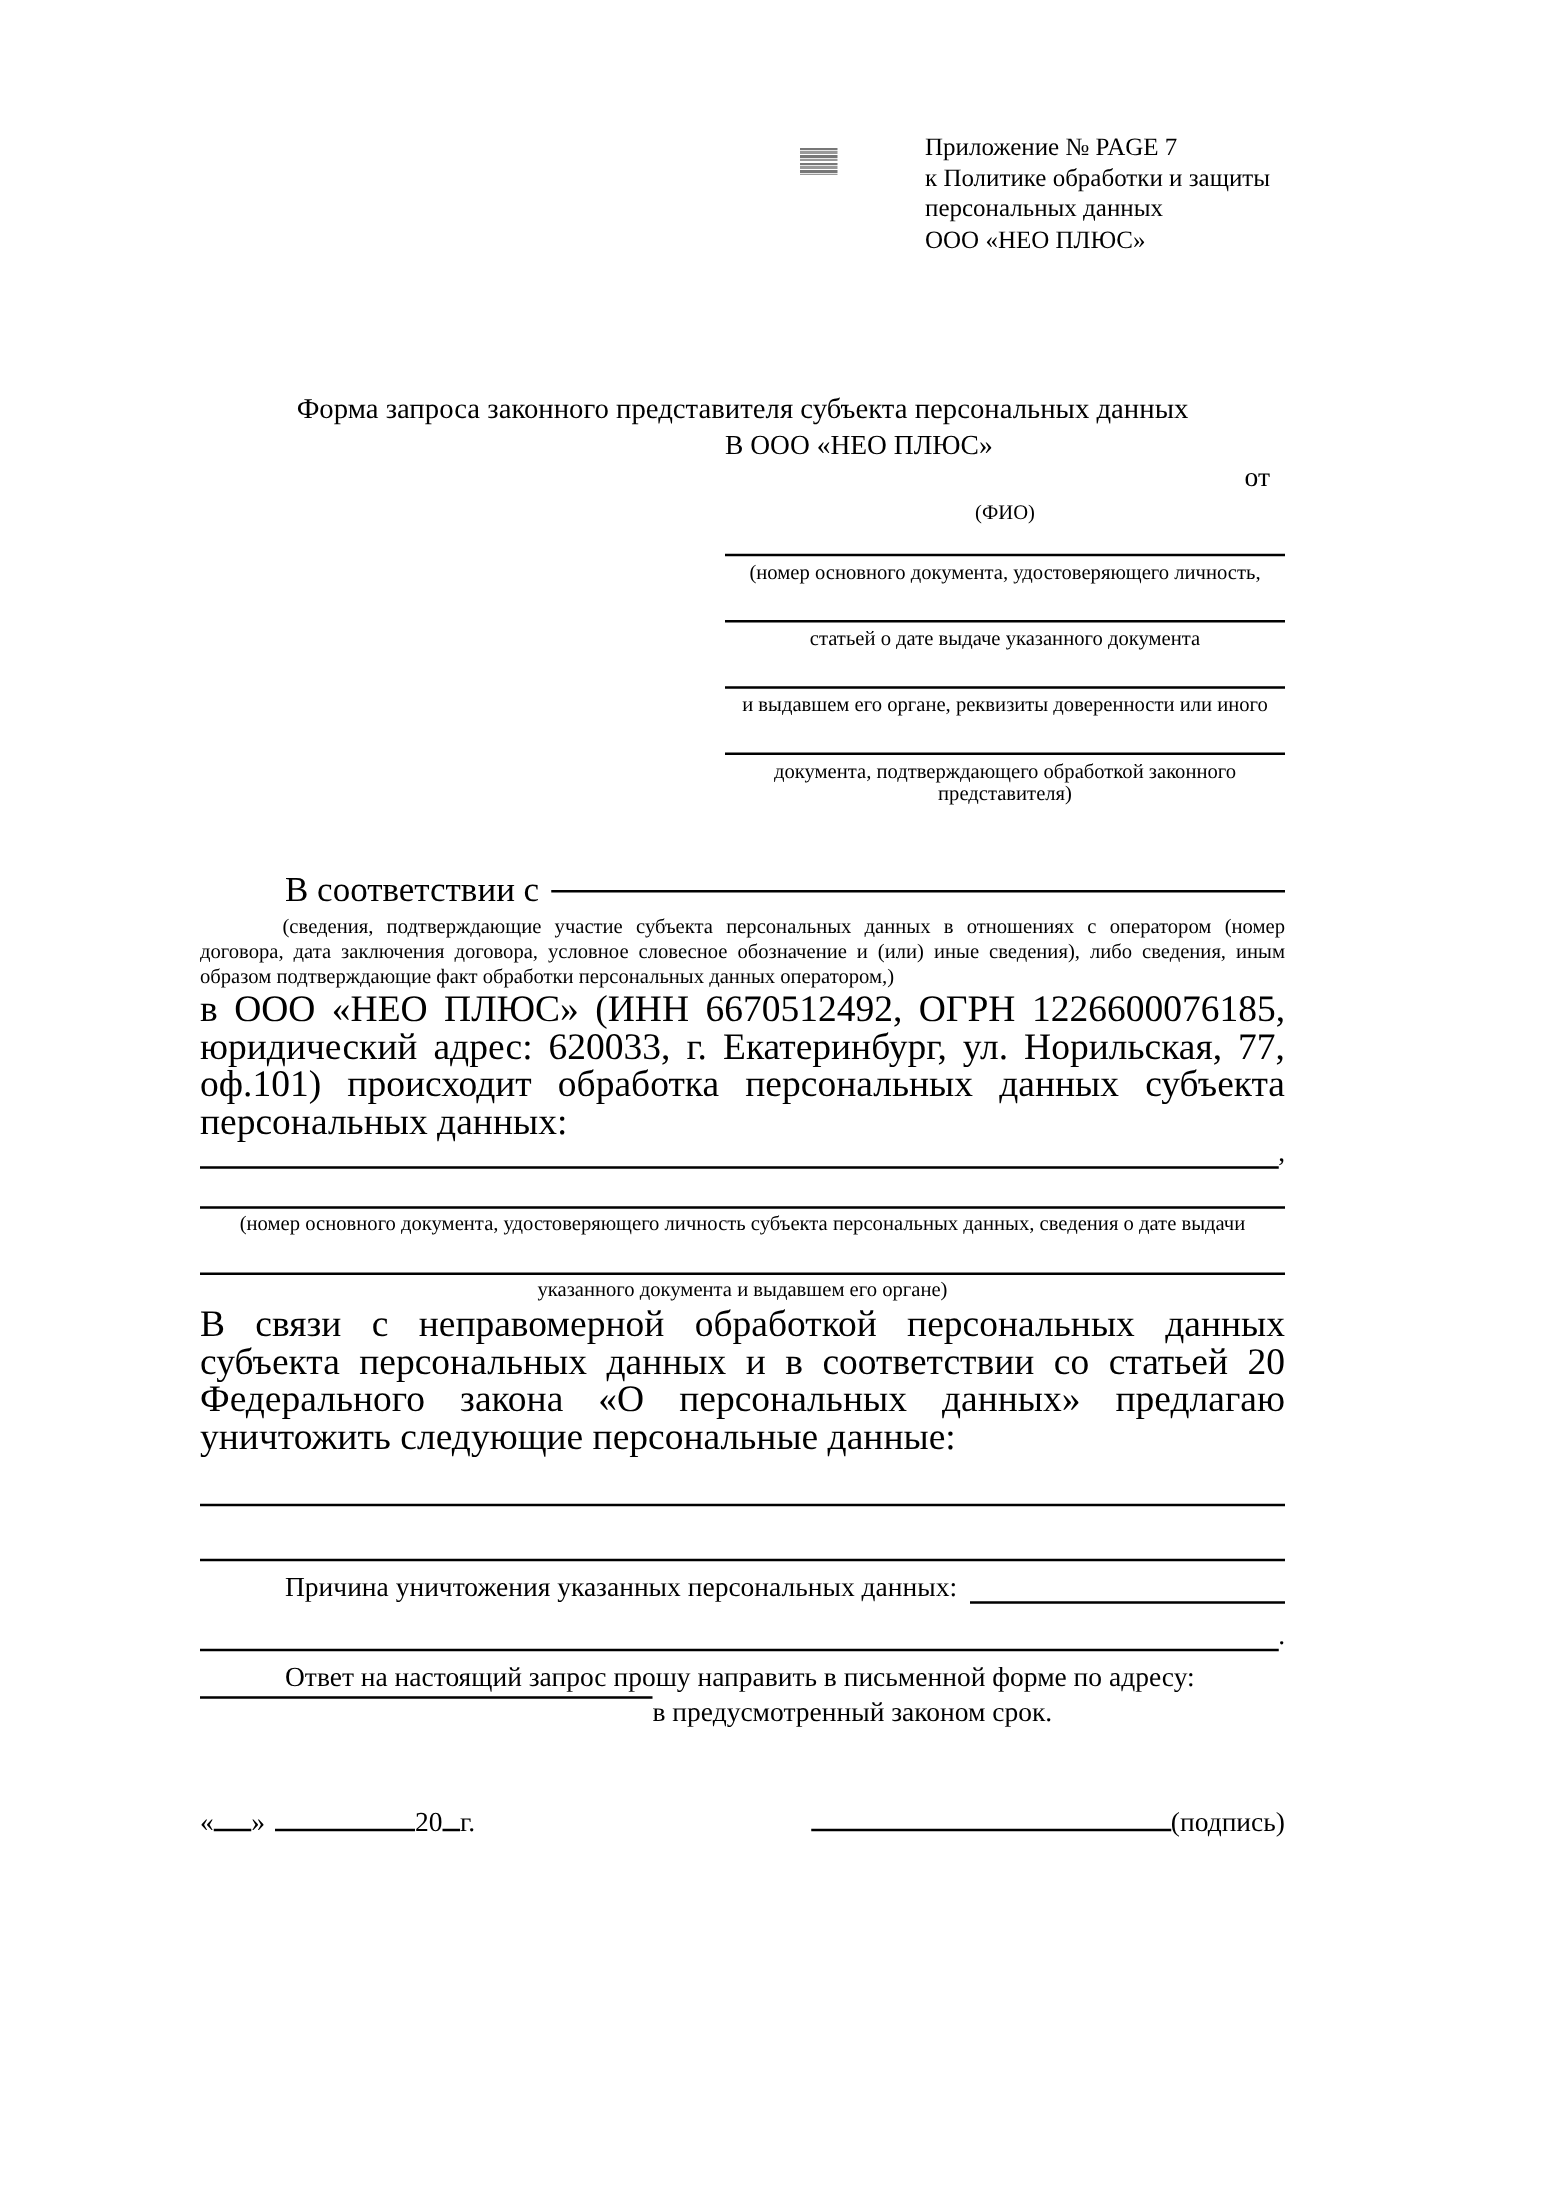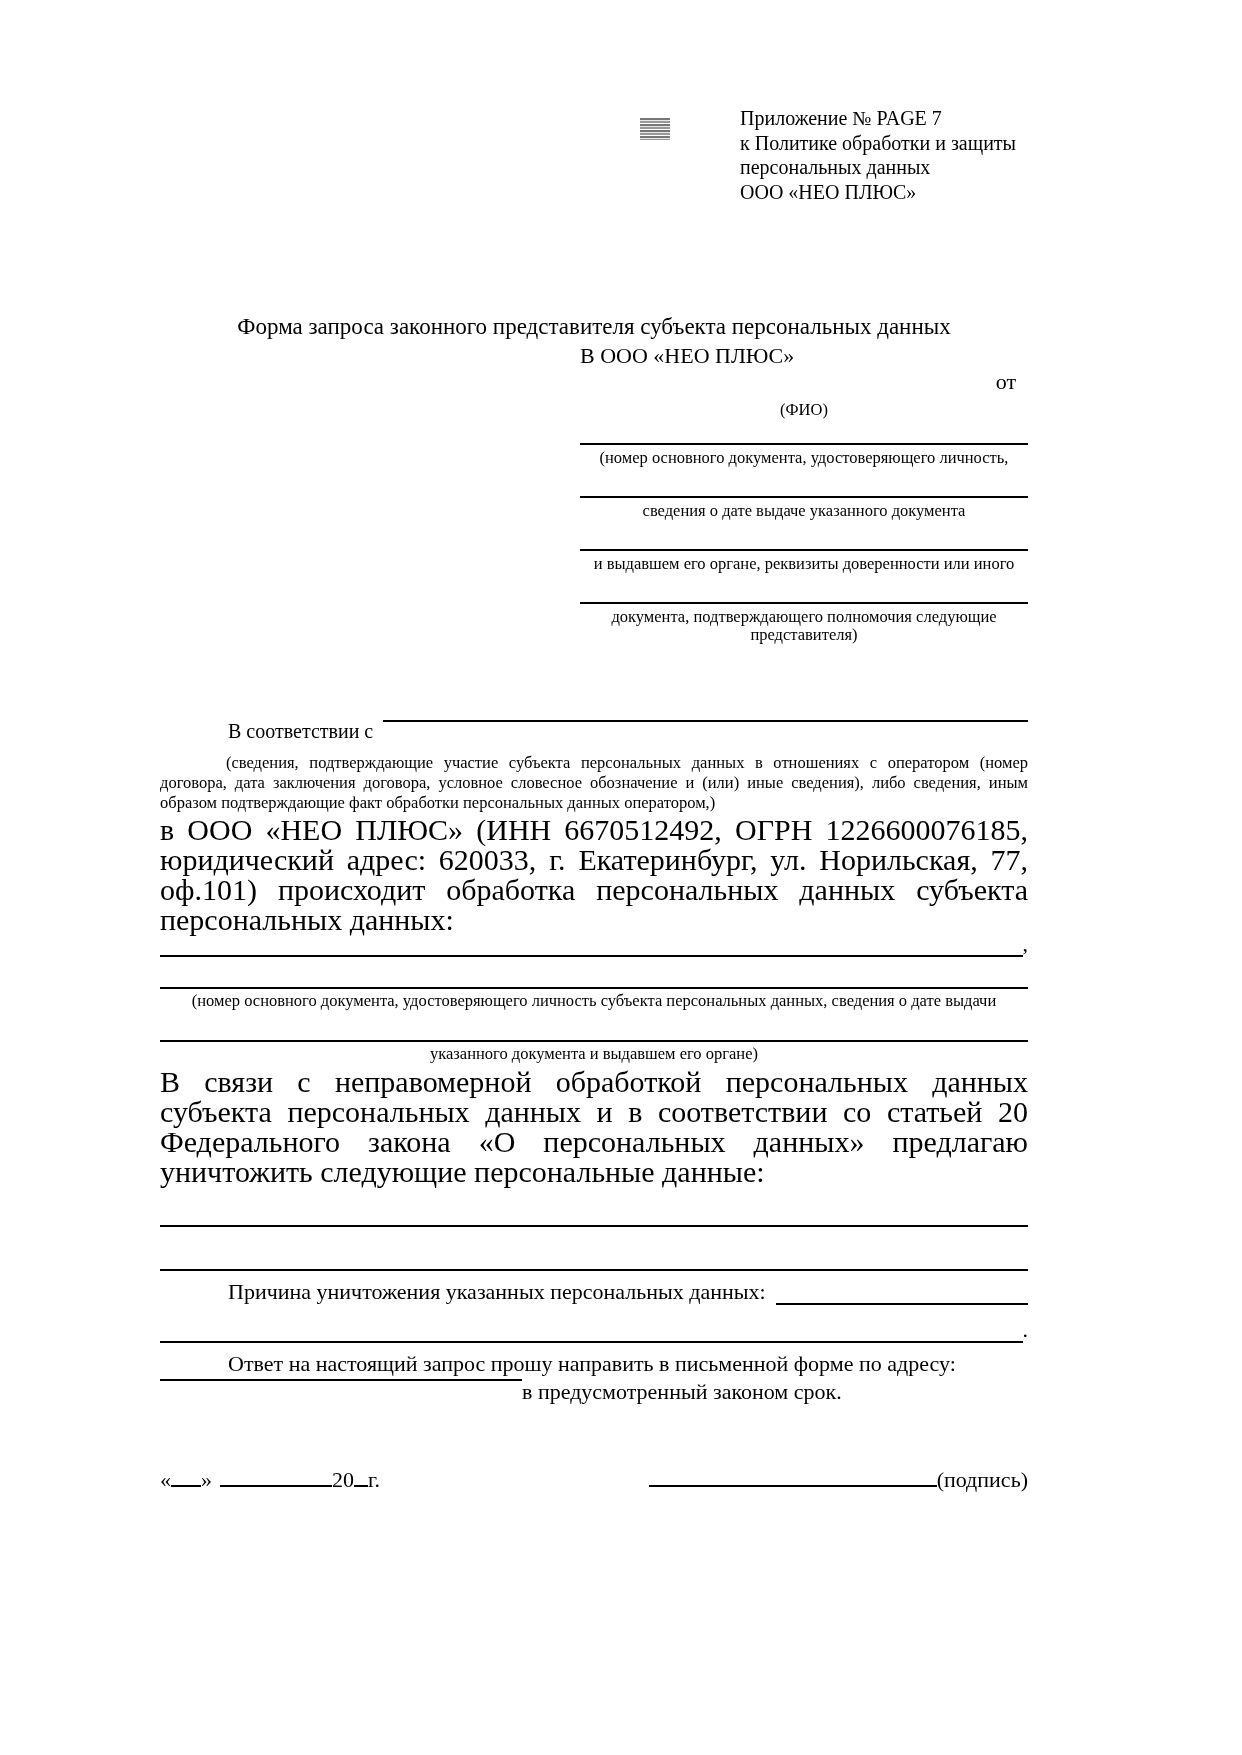--- a/index.html
+++ b/index.html
@@ -17,21 +17,21 @@
   .title{margin-top:310px;text-align:center;font-weight:normal;font-size:23px;line-height:33px;}
   .addr{margin-left:420px;width:448px;font-size:22px;}
   .addr-to{line-height:26px;}
   .fillrow{display:flex;align-items:flex-end;font-size:22px;}
   .grow{flex:1 1 auto;border-bottom:2px solid #000;}
   .from-row{height:28px;flex-direction:column;}
   .from-label{padding-right:12px;}
   .cap{font-size:16.5px;line-height:18px;text-align:center;margin-top:4px;}
   .addr .line{height:29px;border-bottom:2px solid #000;}
   .addr .line.first{height:24px;}
-  .accordance{display:flex;align-items:flex-start;height:30px;margin-top:76px;font-size:20px;}
+  .accordance{display:flex;align-items:center;height:30px;margin-top:54px;font-size:28px;}
   .indent{flex:0 0 68px;}
   .lbl{padding-right:10px;white-space:nowrap;}
   .note{font-size:16.5px;line-height:20px;text-align:justify;text-indent:66px;margin-top:3px;}
   .para{font-size:30px;line-height:30px;text-align:justify;font-family:Liberation Serif, serif;}
   .p1{margin-top:2px;}
   .p2{margin-top:4px;}
   .fillline{border-bottom:2px solid #000;}
   .h22{height:22px;} .h30{height:30px;} .h38{height:38px;} .h42{height:42px;} .h34{height:34px;}
   .capw{font-size:16.5px;line-height:18px;text-align:center;margin-top:3px;}
   .reply{font-size:22px;line-height:30px;margin-top:6px;text-indent:68px;}
@@ -68,27 +68,27 @@
       <div class="fillrow from-row">
         <span class="from-label">от</span>
         <span class="grow"></span>
       </div>
       <div class="cap">(ФИО)</div>
 
       <div class="line first"></div>
       <div class="cap">(номер основного документа, удостоверяющего личность,</div>
 
       <div class="line"></div>
-      <div class="cap">сведения о дате выдаче указанного документа</div>
+      <div class="cap">статьей о дате выдаче указанного документа</div>
 
       <div class="line"></div>
       <div class="cap">и выдавшем его органе, реквизиты доверенности или иного</div>
 
       <div class="line"></div>
-      <div class="cap">документа, подтверждающего полномочия следующие представителя)</div>
+      <div class="cap">документа, подтверждающего обработкой законного представителя)</div>
     </div>
 
     <div class="accordance">
       <span class="indent"></span>
       <span class="lbl">В соответствии с</span>
       <span class="grow"></span>
     </div>
 
     <div class="note">(сведения, подтверждающие участие субъекта персональных данных в отношениях с оператором (номер договора, дата заключения договора, условное словесное обозначение и (или) иные сведения), либо сведения, иным образом подтверждающие факт обработки персональных данных оператором,)</div>
 

